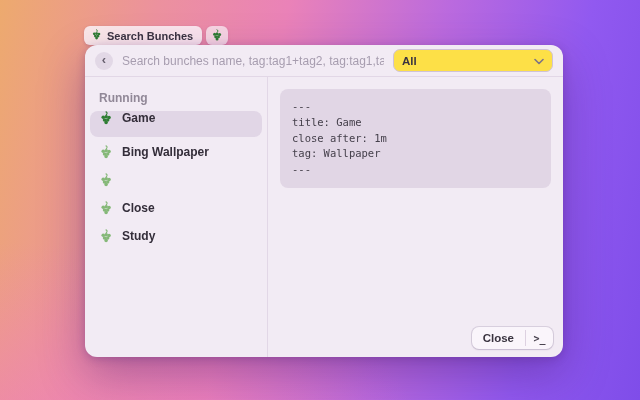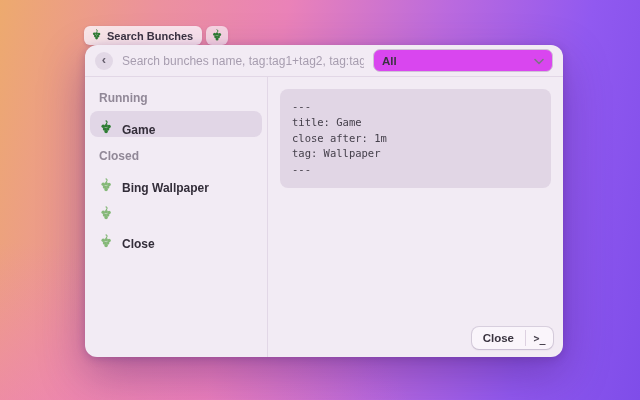--- a/index.html
+++ b/index.html
@@ -38,33 +38,33 @@
   .hdr { height:32px; flex:0 0 auto; display:flex; align-items:center; padding:0 10px; gap:9px;
          border-bottom:1px solid #e2d7e6; }
   .back-btn {
     width:18px; height:18px; border-radius:50%; background:#e2d8e6;
     display:flex; align-items:center; justify-content:center; flex:0 0 auto;
     color:#675f6e; font-size:13px; font-weight:700; line-height:1; cursor:default;
   }
   .back-btn span { margin-top:-2px; }
   .search-ph { flex:1 1 auto; font-size:12px; color:#a79daf; white-space:nowrap; overflow:hidden; }
   .dropdown {
-    flex:0 0 auto; width:180px; height:23px; border:1px solid #cfc2d6; border-radius:7px;
-    background:#d946ef; display:flex; align-items:center; padding:8px 8px;
+    flex:0 0 auto; width:160px; height:23px; border:1px solid #cfc2d6; border-radius:7px;
+    background:#fde047; display:flex; align-items:center; padding:8px 8px;
     font-size:11.5px; font-weight:600; color:#3a3340;
   }
   .dropdown .chev { margin-left:auto; color:#7d7386; }
 
   
   .bodyrow { flex:1 1 auto; display:flex; min-height:0; }
   .listpane { width:183px; flex:0 0 auto; border-right:1px solid #e2d7e6; padding:10px 5px 0 5px; }
   .sect { font-size:12px; font-weight:600; color:#918897; padding:4px 9px 6px 9px; }
   .sect + .sect-rows { margin-bottom:8px; }
   .row {
-    height:26px; display:flex; align-items:flex-end; gap:9px; padding:0 9px;
+    height:26px; display:flex; align-items:flex-start; gap:9px; padding:0 9px;
     border-radius:8px; font-size:12px; font-weight:600; color:#332d39; cursor:default;
     margin-bottom:2px;
   }
   .row.selected { background:#e1d6e6; }
   .row svg { flex:0 0 auto; }
 
   .detailpane { flex:1 1 auto; padding:12px; }
   .codeblock {
     background:#e1d6e5; border-radius:8px; padding:10px 12px;
     font-family:"DejaVu Sans Mono", monospace; font-size:10.5px; line-height:1.5;
@@ -137,21 +137,20 @@
                 <circle cx="4.8" cy="7" r="2" fill="#2e7d33"></circle>
                 <circle cx="8.2" cy="6.6" r="2" fill="#2e7d33"></circle>
                 <circle cx="11.5" cy="7.3" r="2" fill="#2e7d33"></circle>
                 <circle cx="6.3" cy="10.2" r="2" fill="#2e7d33"></circle>
                 <circle cx="9.9" cy="10.4" r="2" fill="#2e7d33"></circle>
                 <circle cx="8.1" cy="13.2" r="2" fill="#2e7d33"></circle>
               </svg></span>
             <span>Game</span>
           </div>
         </div>
-        <div class="sect">Closed</div>
         <div class="sect-rows">
           <div class="row">
             <span><svg width="14" height="14" viewBox="0 0 16 16">
                 <path d="M8 1 C9.6 1.6 9.6 3 8.3 4.4" fill="none" stroke="#85b878" stroke-width="1.3" stroke-linecap="round"></path>
                 <circle cx="4.8" cy="7" r="2" fill="#85b878"></circle>
                 <circle cx="8.2" cy="6.6" r="2" fill="#85b878"></circle>
                 <circle cx="11.5" cy="7.3" r="2" fill="#85b878"></circle>
                 <circle cx="6.3" cy="10.2" r="2" fill="#85b878"></circle>
                 <circle cx="9.9" cy="10.4" r="2" fill="#85b878"></circle>
                 <circle cx="8.1" cy="13.2" r="2" fill="#85b878"></circle>
@@ -173,20 +172,32 @@
             <span><svg width="14" height="14" viewBox="0 0 16 16">
                 <path d="M8 1 C9.6 1.6 9.6 3 8.3 4.4" fill="none" stroke="#85b878" stroke-width="1.3" stroke-linecap="round"></path>
                 <circle cx="4.8" cy="7" r="2" fill="#85b878"></circle>
                 <circle cx="8.2" cy="6.6" r="2" fill="#85b878"></circle>
                 <circle cx="11.5" cy="7.3" r="2" fill="#85b878"></circle>
                 <circle cx="6.3" cy="10.2" r="2" fill="#85b878"></circle>
                 <circle cx="9.9" cy="10.4" r="2" fill="#85b878"></circle>
                 <circle cx="8.1" cy="13.2" r="2" fill="#85b878"></circle>
               </svg></span>
             <span>Close</span>
+          </div>
+          <div class="row">
+            <span><svg width="14" height="14" viewBox="0 0 16 16">
+                <path d="M8 1 C9.6 1.6 9.6 3 8.3 4.4" fill="none" stroke="#85b878" stroke-width="1.3" stroke-linecap="round"></path>
+                <circle cx="4.8" cy="7" r="2" fill="#85b878"></circle>
+                <circle cx="8.2" cy="6.6" r="2" fill="#85b878"></circle>
+                <circle cx="11.5" cy="7.3" r="2" fill="#85b878"></circle>
+                <circle cx="6.3" cy="10.2" r="2" fill="#85b878"></circle>
+                <circle cx="9.9" cy="10.4" r="2" fill="#85b878"></circle>
+                <circle cx="8.1" cy="13.2" r="2" fill="#85b878"></circle>
+              </svg></span>
+            <span>Study</span>
           </div>
         </div>
       </div>
     <div class="detailpane">
       <div class="codeblock" id="codeblock">---
 title: Game
 close after: 1m
 tag: Wallpaper
 ---</div>
     </div>

